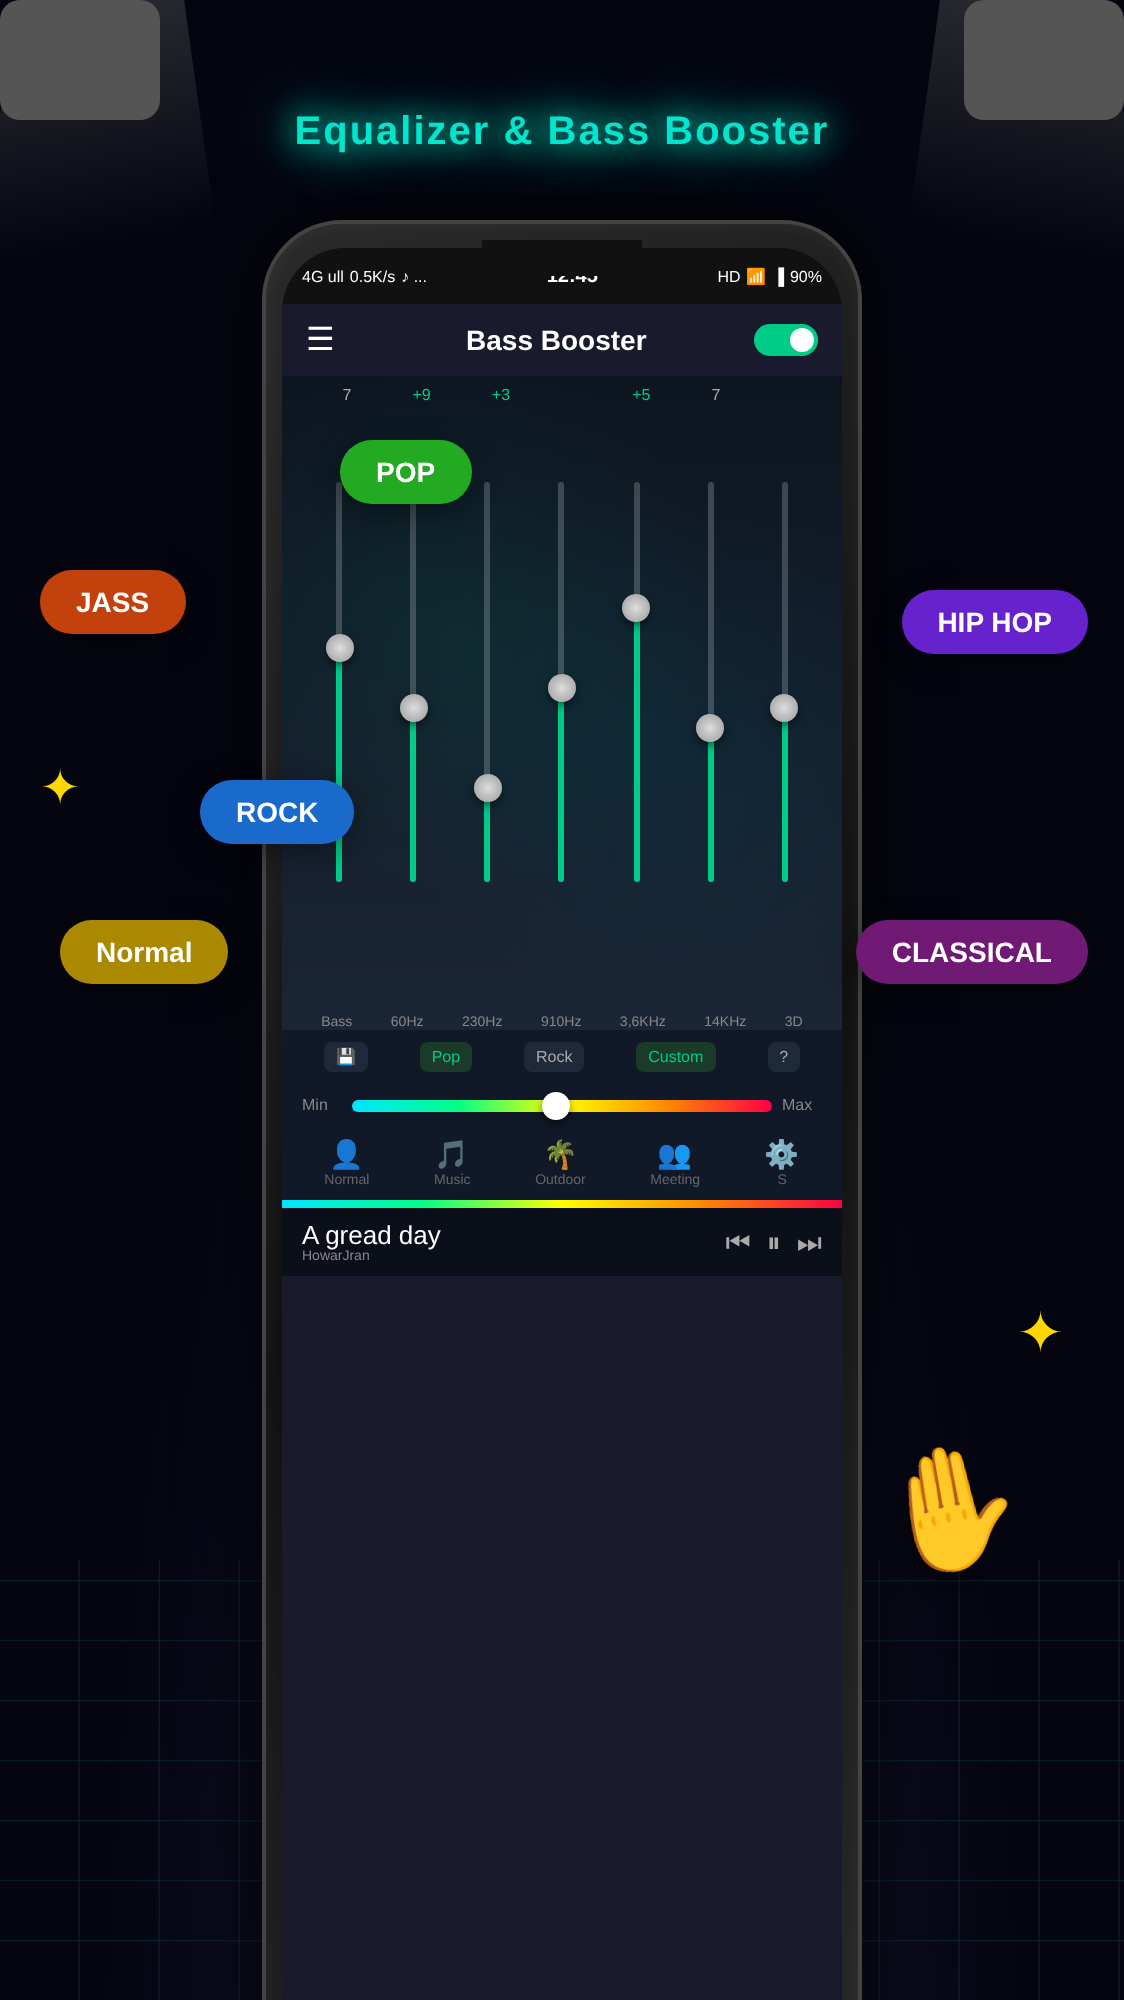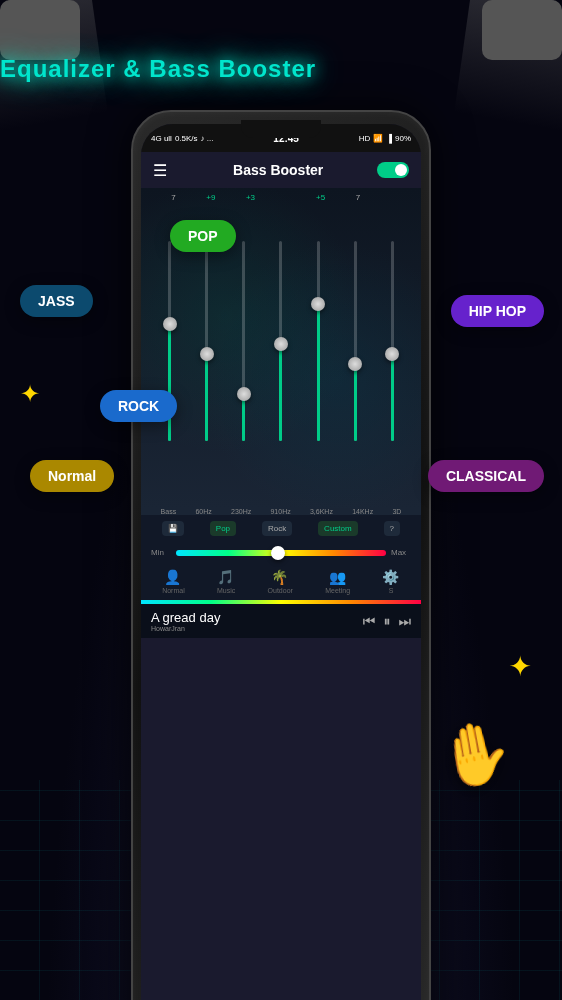--- a/index.html
+++ b/index.html
@@ -78,22 +78,22 @@
       color: gold;
       font-size: 20px;
     }
 
     
     .app-title {
       position: absolute;
       top: 55px;
       left: 0;
       right: 0;
-      text-align: left;
-      font-size: 24px;
+      text-align: center;
+      font-size: 20px;
       font-weight: bold;
       color: #00e5cc;
       text-shadow: 0 0 15px #00e5cc, 0 0 30px #00ffcc;
       letter-spacing: 1px;
       z-index: 10;
     }
 
     
     .phone-wrap {
       position: absolute;
@@ -374,21 +374,21 @@
       padding: 8px 18px;
       font-weight: bold;
       font-size: 14px;
       color: white;
       white-space: nowrap;
       z-index: 20;
       box-shadow: 0 4px 15px rgba(0,0,0,0.4);
     }
 
     .label-jass {
-      background: #0c4a6e;
+      background: #c2410c;
       top: 285px;
       left: 20px;
       text-align: right;
     }
     .label-pop {
       background: #22aa22;
       top: 220px;
       left: 170px;
     }
     .label-rock {

